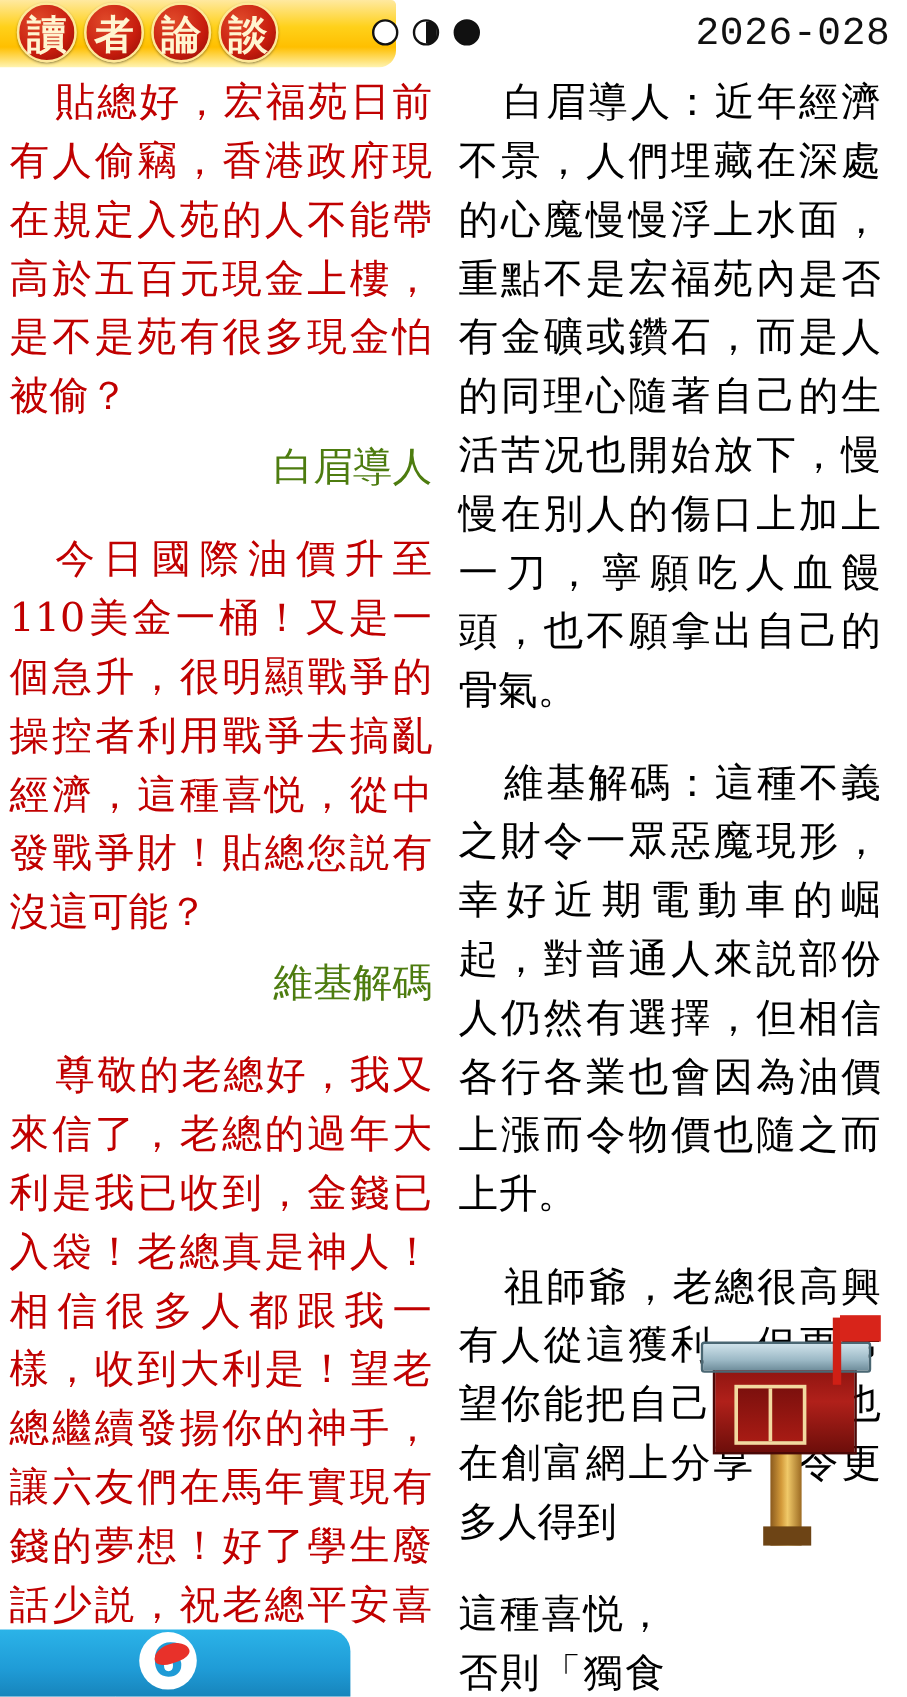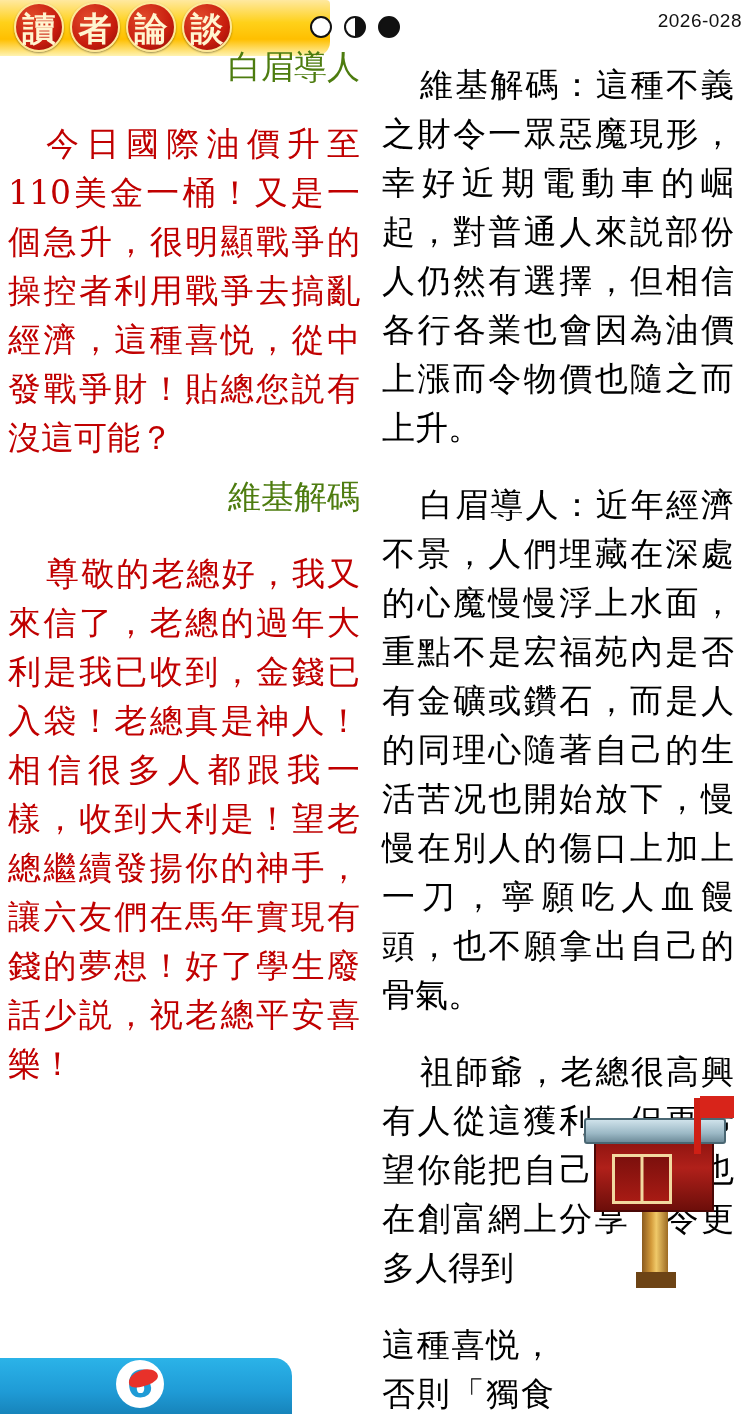--- a/index.html
+++ b/index.html
@@ -73,22 +73,22 @@
   .dot.hollow { background: #ffffff; }
   .dot.half {
     background: linear-gradient(to right, #ffffff 50%, #111111 50%);
   }
   .dot.filled { background: #111111; border-color: #111111; }
 
   .issue-code {
     position: absolute;
     right: 14px;
     top: 10px;
-    font-family: Liberation Sans, sans-serif;
-    font-size: 19px;
+    font-family: Liberation Mono, monospace;
+    font-size: 33px;
     color: #111;
     letter-spacing: 0.5px;
   }
 
   
   .content {
     position: absolute;
     top: 60px;
     left: 0;
     width: 756px;
@@ -278,30 +278,31 @@
     <div class="dot hollow"></div>
     <div class="dot half"></div>
     <div class="dot filled"></div>
   </div>
   <div class="issue-code">2026-028</div>
 </div>
 
 <div class="content">
 
   <div class="col col-left">
+    <p class="para red indent">貼總好，宏福苑日前有人偷竊，香港政府現在規定入苑的人不能帶高於五百元現金上樓，是不是苑有很多現金怕被偷？</p>
     <p class="sign red">白眉導人</p>
     <p class="para red indent">今日國際油價升至110美金一桶！又是一個急升，很明顯戰爭的操控者利用戰爭去搞亂經濟，這種喜悦，從中發戰爭財！貼總您説有沒這可能？</p>
     <p class="sign red">維基解碼</p>
     <p class="para red indent">尊敬的老總好，我又來信了，老總的過年大利是我已收到，金錢已入袋！老總真是神人！相信很多人都跟我一樣，收到大利是！望老總繼續發揚你的神手，讓六友們在馬年實現有錢的夢想！好了學生廢話少説，祝老總平安喜樂！</p>
 
   </div>
 
   <div class="col col-right">
+    <p class="para black indent">白眉導人：近年經濟不景，人們埋藏在深處的心魔慢慢浮上水面，重點不是宏福苑內是否有金礦或鑽石，而是人的同理心隨著自己的生活苦况也開始放下，慢慢在別人的傷口上加上一刀，寧願吃人血饅頭，也不願拿出自己的骨氣。</p>
     <p class="para black indent">維基解碼：這種不義之財令一眾惡魔現形，幸好近期電動車的崛起，對普通人來説部份人仍然有選擇，但相信各行各業也會因為油價上漲而令物價也隨之而上升。</p>
-    <p class="para black indent">白眉導人：近年經濟不景，人們埋藏在深處的心魔慢慢浮上水面，重點不是宏福苑內是否有金礦或鑽石，而是人的同理心隨著自己的生活苦况也開始放下，慢慢在別人的傷口上加上一刀，寧願吃人血饅頭，也不願拿出自己的骨氣。</p>
     <p class="para black indent">祖師爺，老總很高興有人從這獲利，但更希望你能把自己的見解也在創富網上分享，令更多人得到</p>
     <p class="para black" style="width: 172px;">這種喜悦，否則「獨食難肥」。</p>
   </div>
 
   <div class="mailbox" style="position:absolute; right:6px; bottom:62px;">
     <div class="mb-post"></div>
     <div class="mb-post2"></div>
     <div class="mb-body"></div>
     <div class="mb-roof"></div>
     <div class="mb-door"></div>

